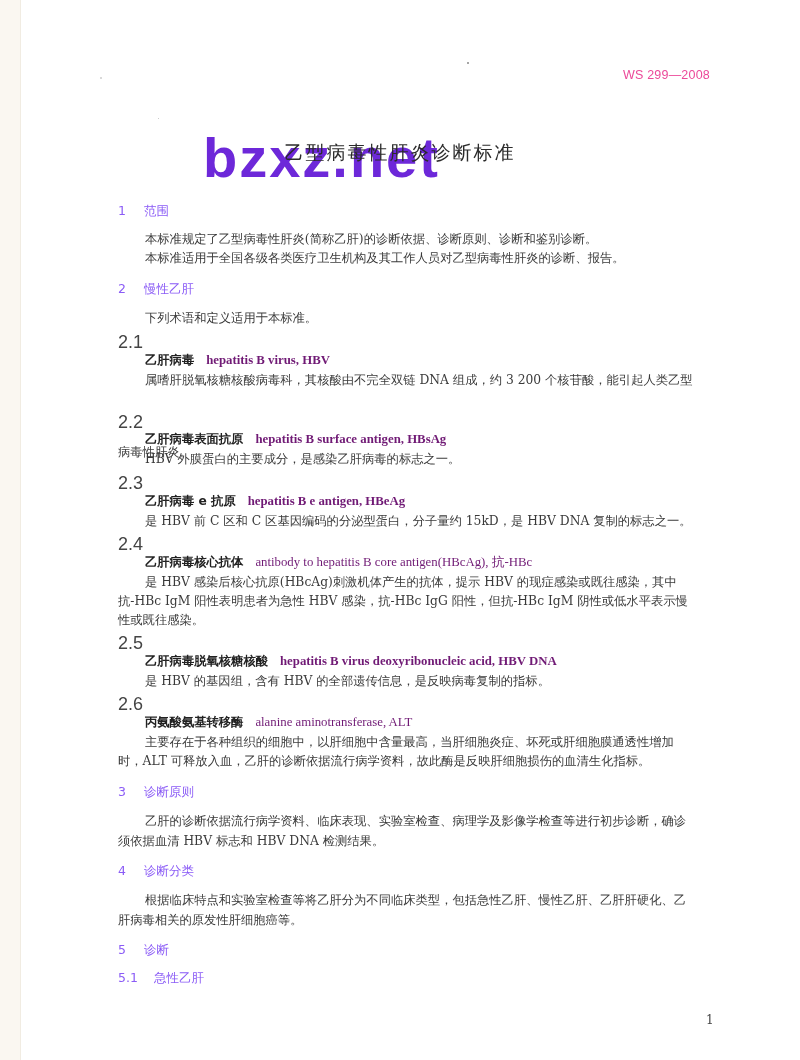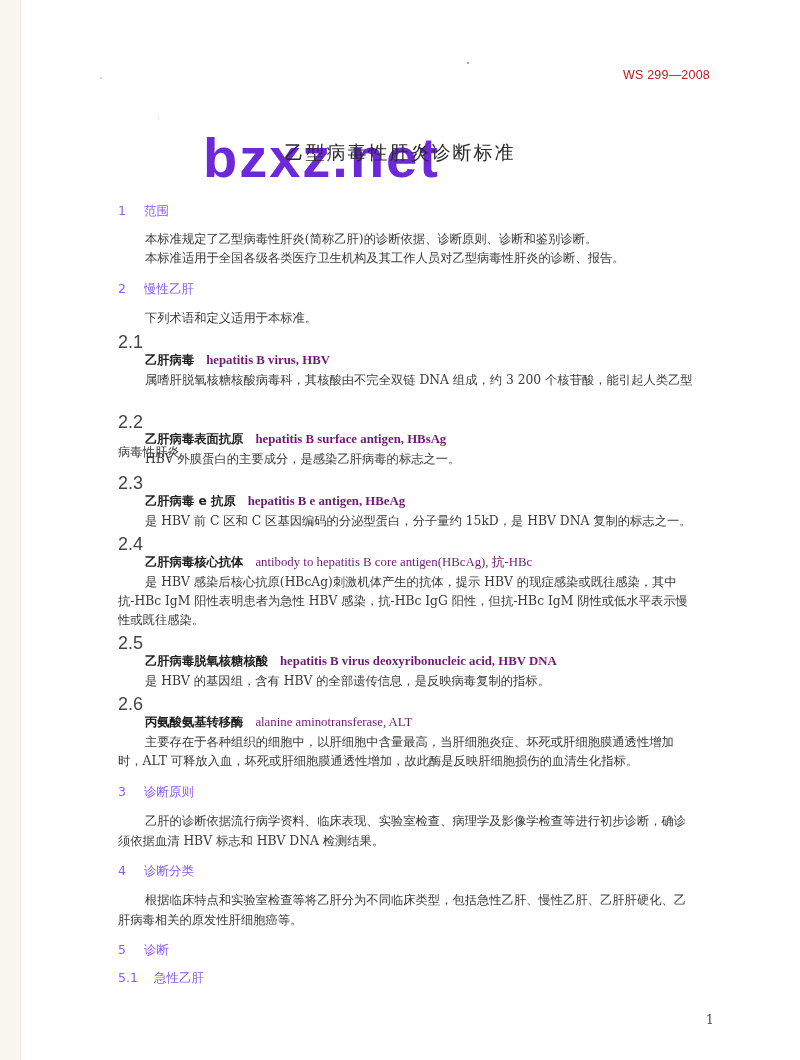--- a/index.html
+++ b/index.html
@@ -2,21 +2,21 @@
 <html><head>
 <meta charset="utf-8">
 <style>
   html, body { margin: 0; padding: 0; background: #ffffff; }
   body {
     width: 800px; height: 1060px; position: relative; overflow: hidden;
     font-family: "DejaVu Serif", "Liberation Serif", serif;
     color: #2a2a2a;
   }
   .left-strip { position: absolute; left: 0; top: 0; width: 20px; height: 1060px; background: #faf7f1; border-right: 1px solid #f1ece2; }
-  .std-code { position: absolute; left: 623px; top: 68px; font-family: "Liberation Sans", "DejaVu Sans", sans-serif; font-size: 12.5px; color: #b91c1c; letter-spacing: 0.2px; }
+  .std-code { position: absolute; left: 623px; top: 68px; font-family: "Liberation Sans", "DejaVu Sans", sans-serif; font-size: 12.5px; color: #ec4899; letter-spacing: 0.2px; }
   .watermark {
     position: absolute; left: 203px; top: 130px; font-family: "Liberation Sans", "DejaVu Sans", sans-serif;
     font-weight: bold; font-size: 56px; color: #6d28d9; letter-spacing: 2px; line-height: 1; z-index: 0;
   }
   .doc-title { position: absolute; left: 0; width: 800px; top: 140px; text-align: center; font-family: "DejaVu Sans", "Liberation Sans", sans-serif; font-size: 19px; color: #2b2b2b; letter-spacing: 2px; z-index: 1; }
   .line { position: absolute; font-size: 12.3px; white-space: nowrap; z-index: 1; line-height: 1.2; }
   .heading { font-family: "DejaVu Sans", "Liberation Sans", sans-serif; font-size: 12.5px; color: #8b5cf6; }
   .heading .num { display: inline-block; width: 26px; }
   .subnum { font-family: "Liberation Sans", "DejaVu Sans", sans-serif; font-size: 18px; color: #444; }
   .term-cn { font-family: "DejaVu Sans", "Liberation Sans", sans-serif; font-weight: bold; font-size: 12.3px; color: #222; margin-top: 16px; }
@@ -77,21 +77,21 @@
 <div class="line" style="left:145px; top:654px;">
   <span class="term-cn">乙肝病毒脱氧核糖核酸</span><span class="term-en">hepatitis B virus deoxyribonucleic acid, HBV DNA</span>
 </div>
 <div class="line body-text" style="left:145px; top:674px;">是 HBV 的基因组，含有 HBV 的全部遗传信息，是反映病毒复制的指标。</div>
 
 <div class="line subnum" style="left:118px; top:694px;">2.6</div>
 <div class="line" style="left:145px; top:715px;">
   <span class="term-cn">丙氨酸氨基转移酶</span><span class="term-en" style="font-weight:normal;">alanine aminotransferase, ALT</span>
 </div>
 <div class="line body-text" style="left:145px; top:735px;">主要存在于各种组织的细胞中，以肝细胞中含量最高，当肝细胞炎症、坏死或肝细胞膜通透性增加</div>
-<div class="line body-text" style="left:118px; top:754px;">时，ALT 可释放入血，坏死或肝细胞膜通透性增加，故此酶是反映肝细胞损伤的血清生化指标。</div>
+<div class="line body-text" style="left:118px; top:754px;">时，ALT 可释放入血，乙肝的诊断依据流行病学资料，故此酶是反映肝细胞损伤的血清生化指标。</div>
 
 <div class="line heading" style="left:118px; top:784px;">
   <span class="num">3</span><span>诊断原则</span>
 </div>
 <div class="line body-text" style="left:145px; top:814px;">乙肝的诊断依据流行病学资料、临床表现、实验室检查、病理学及影像学检查等进行初步诊断，确诊</div>
 <div class="line body-text" style="left:118px; top:834px;">须依据血清 HBV 标志和 HBV DNA 检测结果。</div>
 
 <div class="line heading" style="left:118px; top:863px;">
   <span class="num">4</span><span>诊断分类</span>
 </div>

